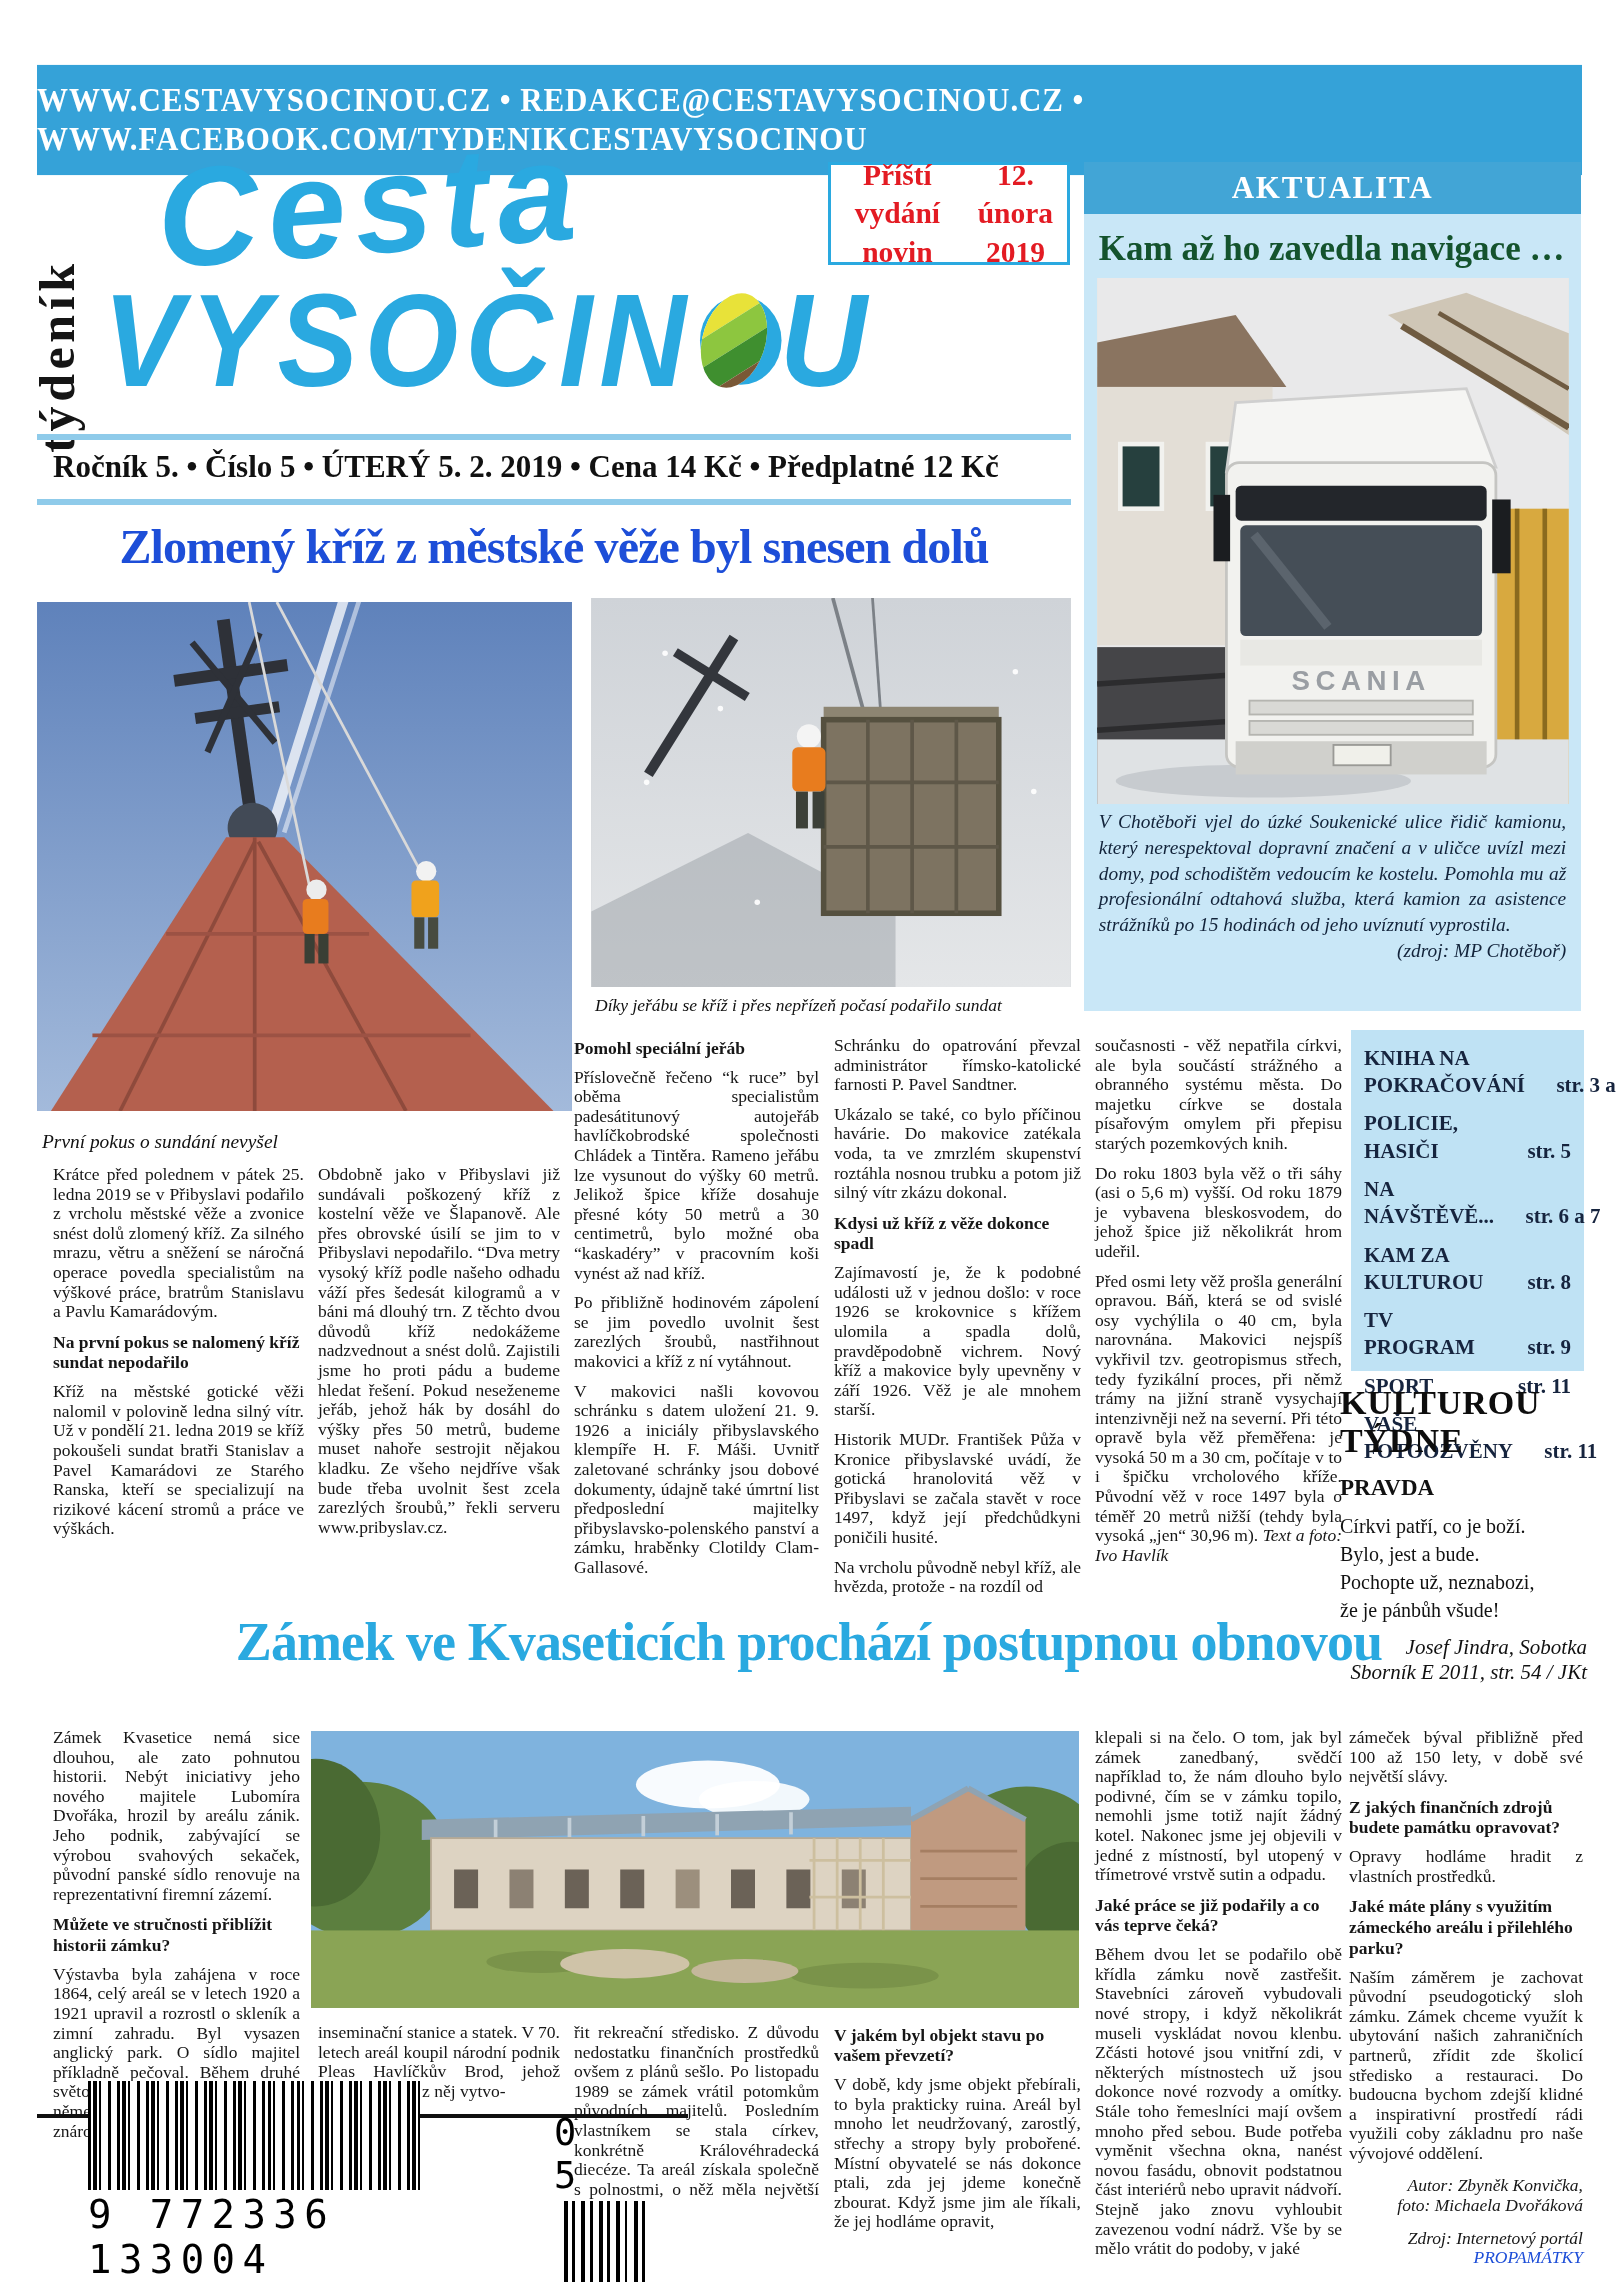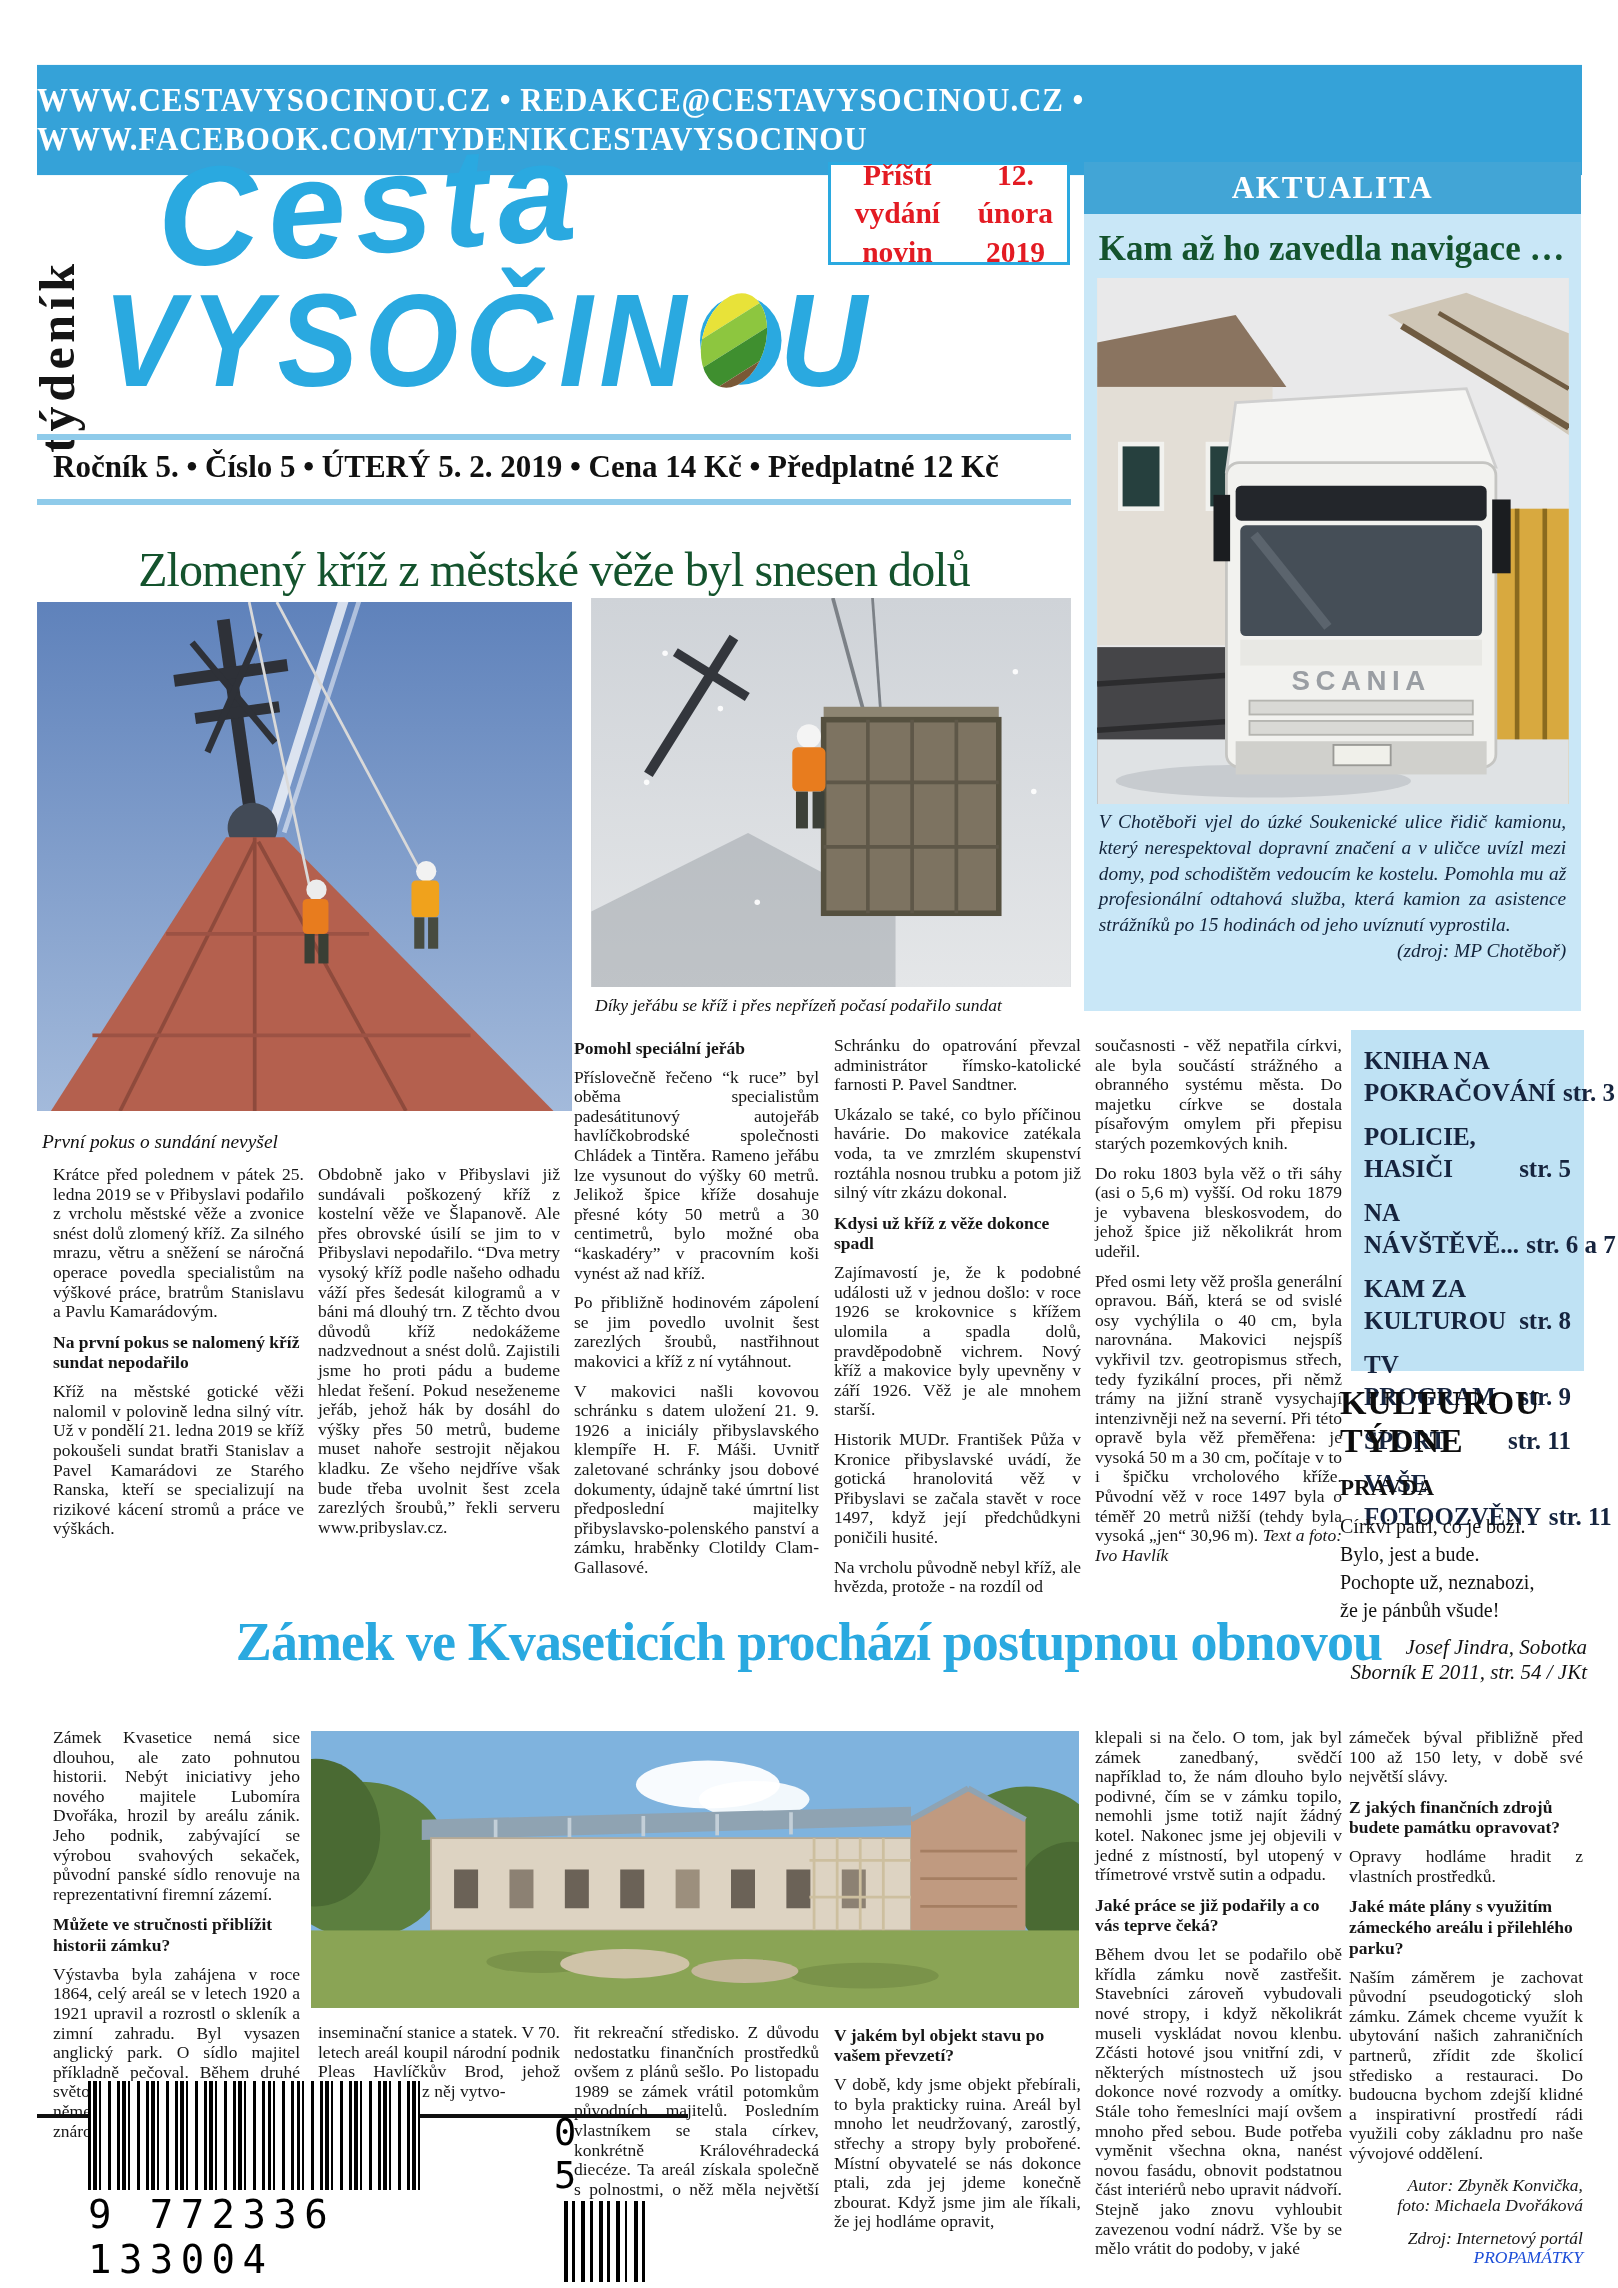--- a/index.html
+++ b/index.html
@@ -43,42 +43,42 @@
   .aktualita { left:1084px; top:162px; width:497px; height:849px; background:#C9E7F7; }
   .akt-bar { height:52px; background:#42A5D6; color:#fff; display:flex; align-items:center;
     justify-content:center; font-weight:bold; font-size:31px; letter-spacing:1.8px; }
   .akt-head { margin:14.8px 14.8px 9.2px; font-size:35px; font-weight:bold; color:#14532d; }
   .akt-photo { margin:7.4px 13px 5.5px; width:472px; height:526px; background:#dfe1e3; }
   .akt-cap { margin:5.5px 14.8px; font-style:italic; font-size:19.4px; line-height:1.32;
     text-align:justify; color:#12233a; }
   .akt-cap .src { float:right; }
 
   
-  .headline1 { left:37px; top:542px; width:1034px; text-align:center; color:#14532d;
-    font-weight:normal; font-size:48px; letter-spacing:-0.9px; }
+  .headline1 { left:37px; top:519px; width:1034px; text-align:center; color:#1d4ed8;
+    font-weight:bold; font-size:48px; letter-spacing:-0.9px; }
   .photo1 { left:37px; top:602px; width:535px; height:509px; background:#7b98c4; }
   .cap1 { left:42px; top:1119px; width:526px; font-style:italic; font-size:19.4px;margin-top:12px; }
   .photo2 { left:591px; top:598px; width:480px; height:389px; background:#d6d9dc; }
   .cap2 { left:595px; top:995px; width:475px; font-style:italic; font-size:17.5px; }
 
   .col { text-align:justify; font-size:17.5px; line-height:1.12; color:#161616; }
   .col p { margin:0 0 10px; }
   .col .sub { font-weight:bold; text-align:left; margin:1.8px 0 9.2px; line-height:1.18; }
   .a1c1 { left:53px;  top:1165px; width:251px; }
   .a1c2 { left:318px; top:1165px; width:242px; }
   .a1c3 { left:574px; top:1036px; width:245px; }
   .a1c4 { left:834px; top:1036px; width:247px; }
   .a1c5 { left:1095px; top:1036px; width:247px; }
   .byline-inline { font-style:italic; }
 
   
   .sidebar { left:1351px; top:1030px; width:233px; height:341px; background:#BFE2F4;
     padding:14.8px 13px; }
   .toc-row { display:flex; justify-content:space-between; align-items:flex-end;
-    font-weight:bold; font-size:25px; color:#16243E; margin-bottom:11px; line-height:1.3; }
+    font-weight:bold; font-size:21px; color:#16243E; margin-bottom:11px; line-height:1.3;gap:24px; }
   .toc-row .pg { white-space:nowrap; margin-left:7.4px; }
 
   
   .epigram { left:1340px; top:1384px; width:247px; }
   .epi-title { font-size:34px; font-weight:bold; letter-spacing:0.9px; color:#0d0d0d; }
   .epi-sub { font-size:23px; font-weight:bold; margin:14.8px 0 11px; }
   .epi-line { font-size:20px; line-height:1.4; }
   .epi-author { font-style:italic; font-size:21px; text-align:right; margin-top:11px; }
   .epi-src { font-style:italic; font-size:21px; text-align:right; }
 

